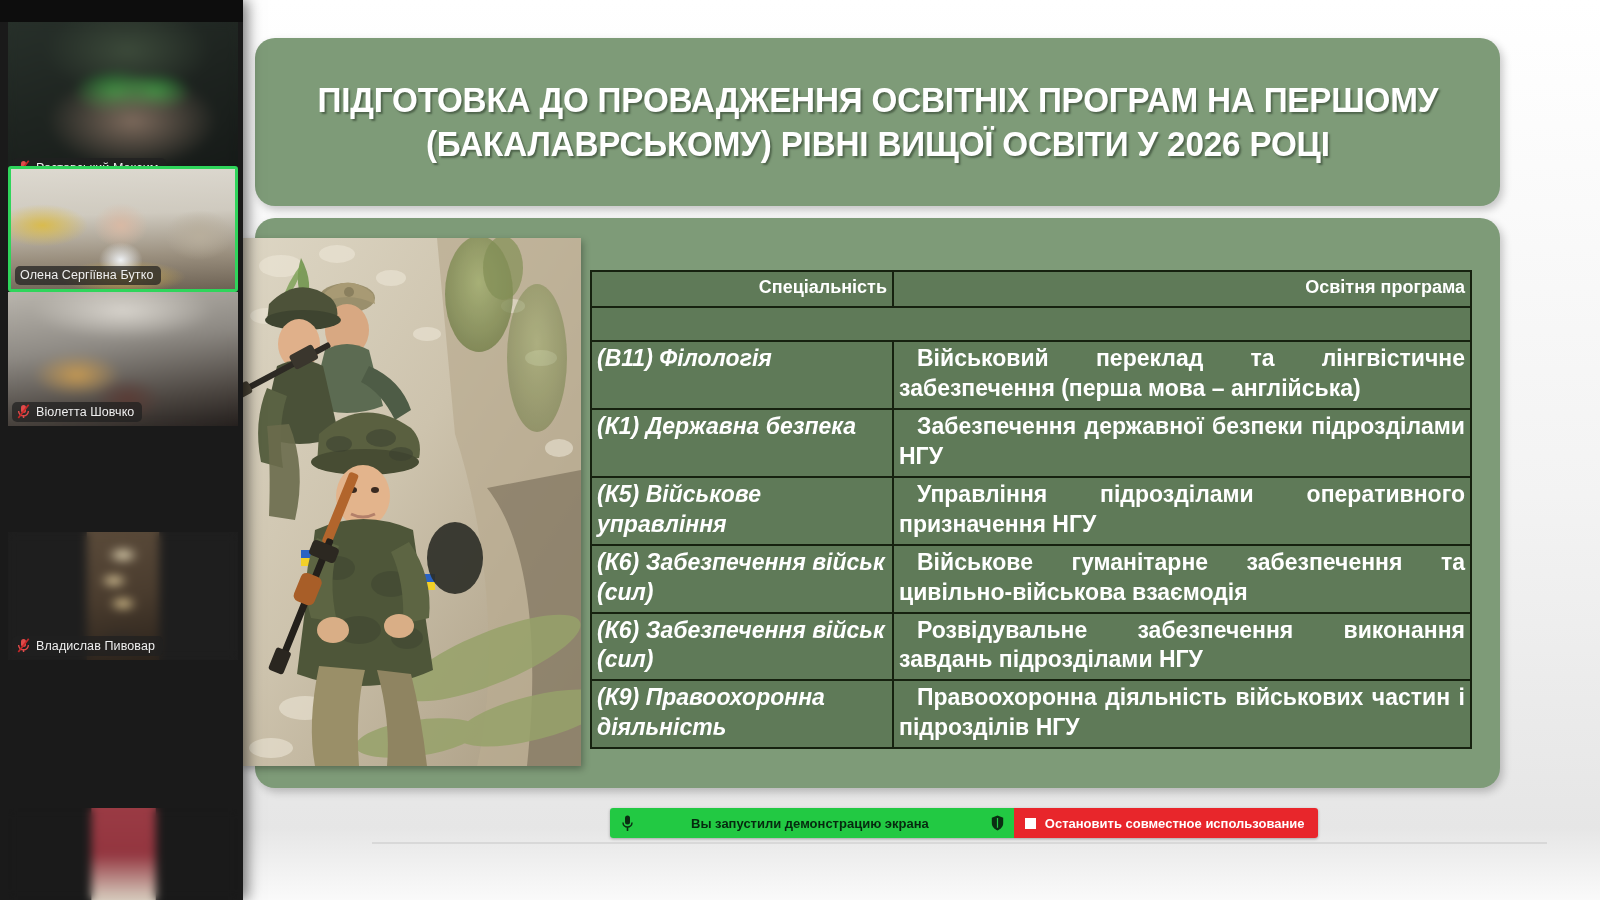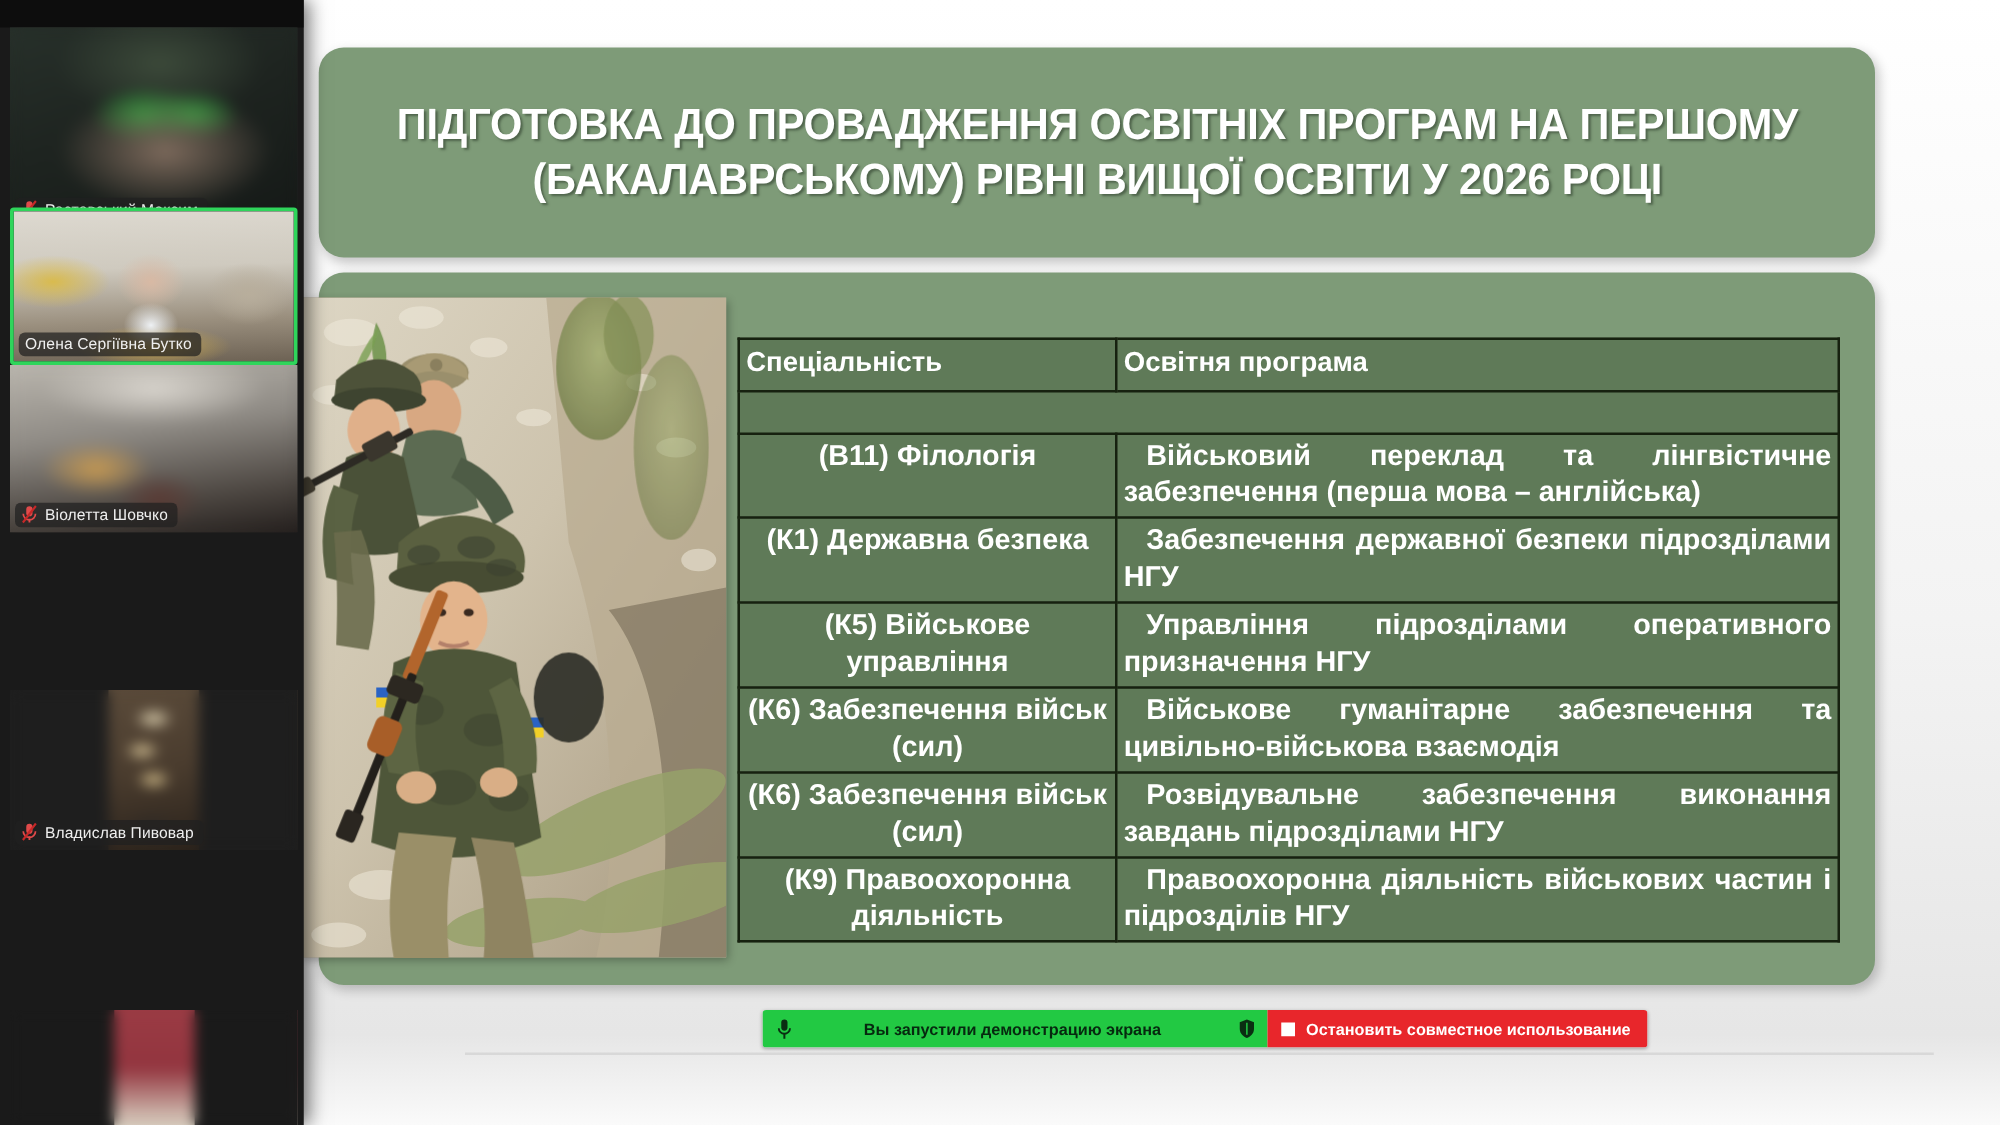--- a/index.html
+++ b/index.html
@@ -99,28 +99,29 @@
     border: 2px solid #16210f;
     color: #ffffff;
     font-family: "Liberation Sans", "DejaVu Sans", sans-serif;
     vertical-align: top;
     padding: 2px 5px 4px 5px;
     font-size: 23px;
     line-height: 1.30;
   }
   table.spec-table th {
     font-weight: 700;
-    font-size: 22px;
-    text-align: left;
+    font-size: 18px;
+    text-align: right;
     padding: 4px 5px 7px 5px;
     vertical-align: middle;
   }
   td.col-spec {
-    text-align: center;
+    text-align: left;
     font-weight: 700;
+    font-style: italic;
   }
   td.col-prog {
     text-align: justify;
     text-align-last: left;
     font-weight: 700;
     text-indent: 18px;
     hyphens: none;
   }
   tr.spacer-row td {
     height: 34px;
@@ -521,21 +522,21 @@
           <rect x="4" y="1" width="5" height="8" rx="2.5" fill="#e04a4a"></rect>
           <path d="M1.6 7a4.9 4.9 0 0 0 9.8 0" stroke="#e04a4a" stroke-width="1.4" fill="none"></path>
           <rect x="5.8" y="11" width="1.5" height="3" fill="#e04a4a"></rect>
           <line x1="1.3" y1="14" x2="11.7" y2="0.8" stroke="#c62828" stroke-width="1.7"></line>
         </svg>
         <span class="nm">Віолетта Шовчко</span>
       </div>
     </div>
 
 
-    <div class="tile" style="top:552px; height:128px;">
+    <div class="tile" style="top:532px; height:128px;">
       <div class="tile-canvas v-vlad"></div>
       <div class="blurlay"></div>
       <div class="name-chip">
         <svg class="mic-off" viewBox="0 0 13 15" aria-hidden="true">
           <rect x="4" y="1" width="5" height="8" rx="2.5" fill="#e04a4a"></rect>
           <path d="M1.6 7a4.9 4.9 0 0 0 9.8 0" stroke="#e04a4a" stroke-width="1.4" fill="none"></path>
           <rect x="5.8" y="11" width="1.5" height="3" fill="#e04a4a"></rect>
           <line x1="1.3" y1="14" x2="11.7" y2="0.8" stroke="#c62828" stroke-width="1.7"></line>
         </svg>
         <span class="nm">Владислав Пивовар</span>

